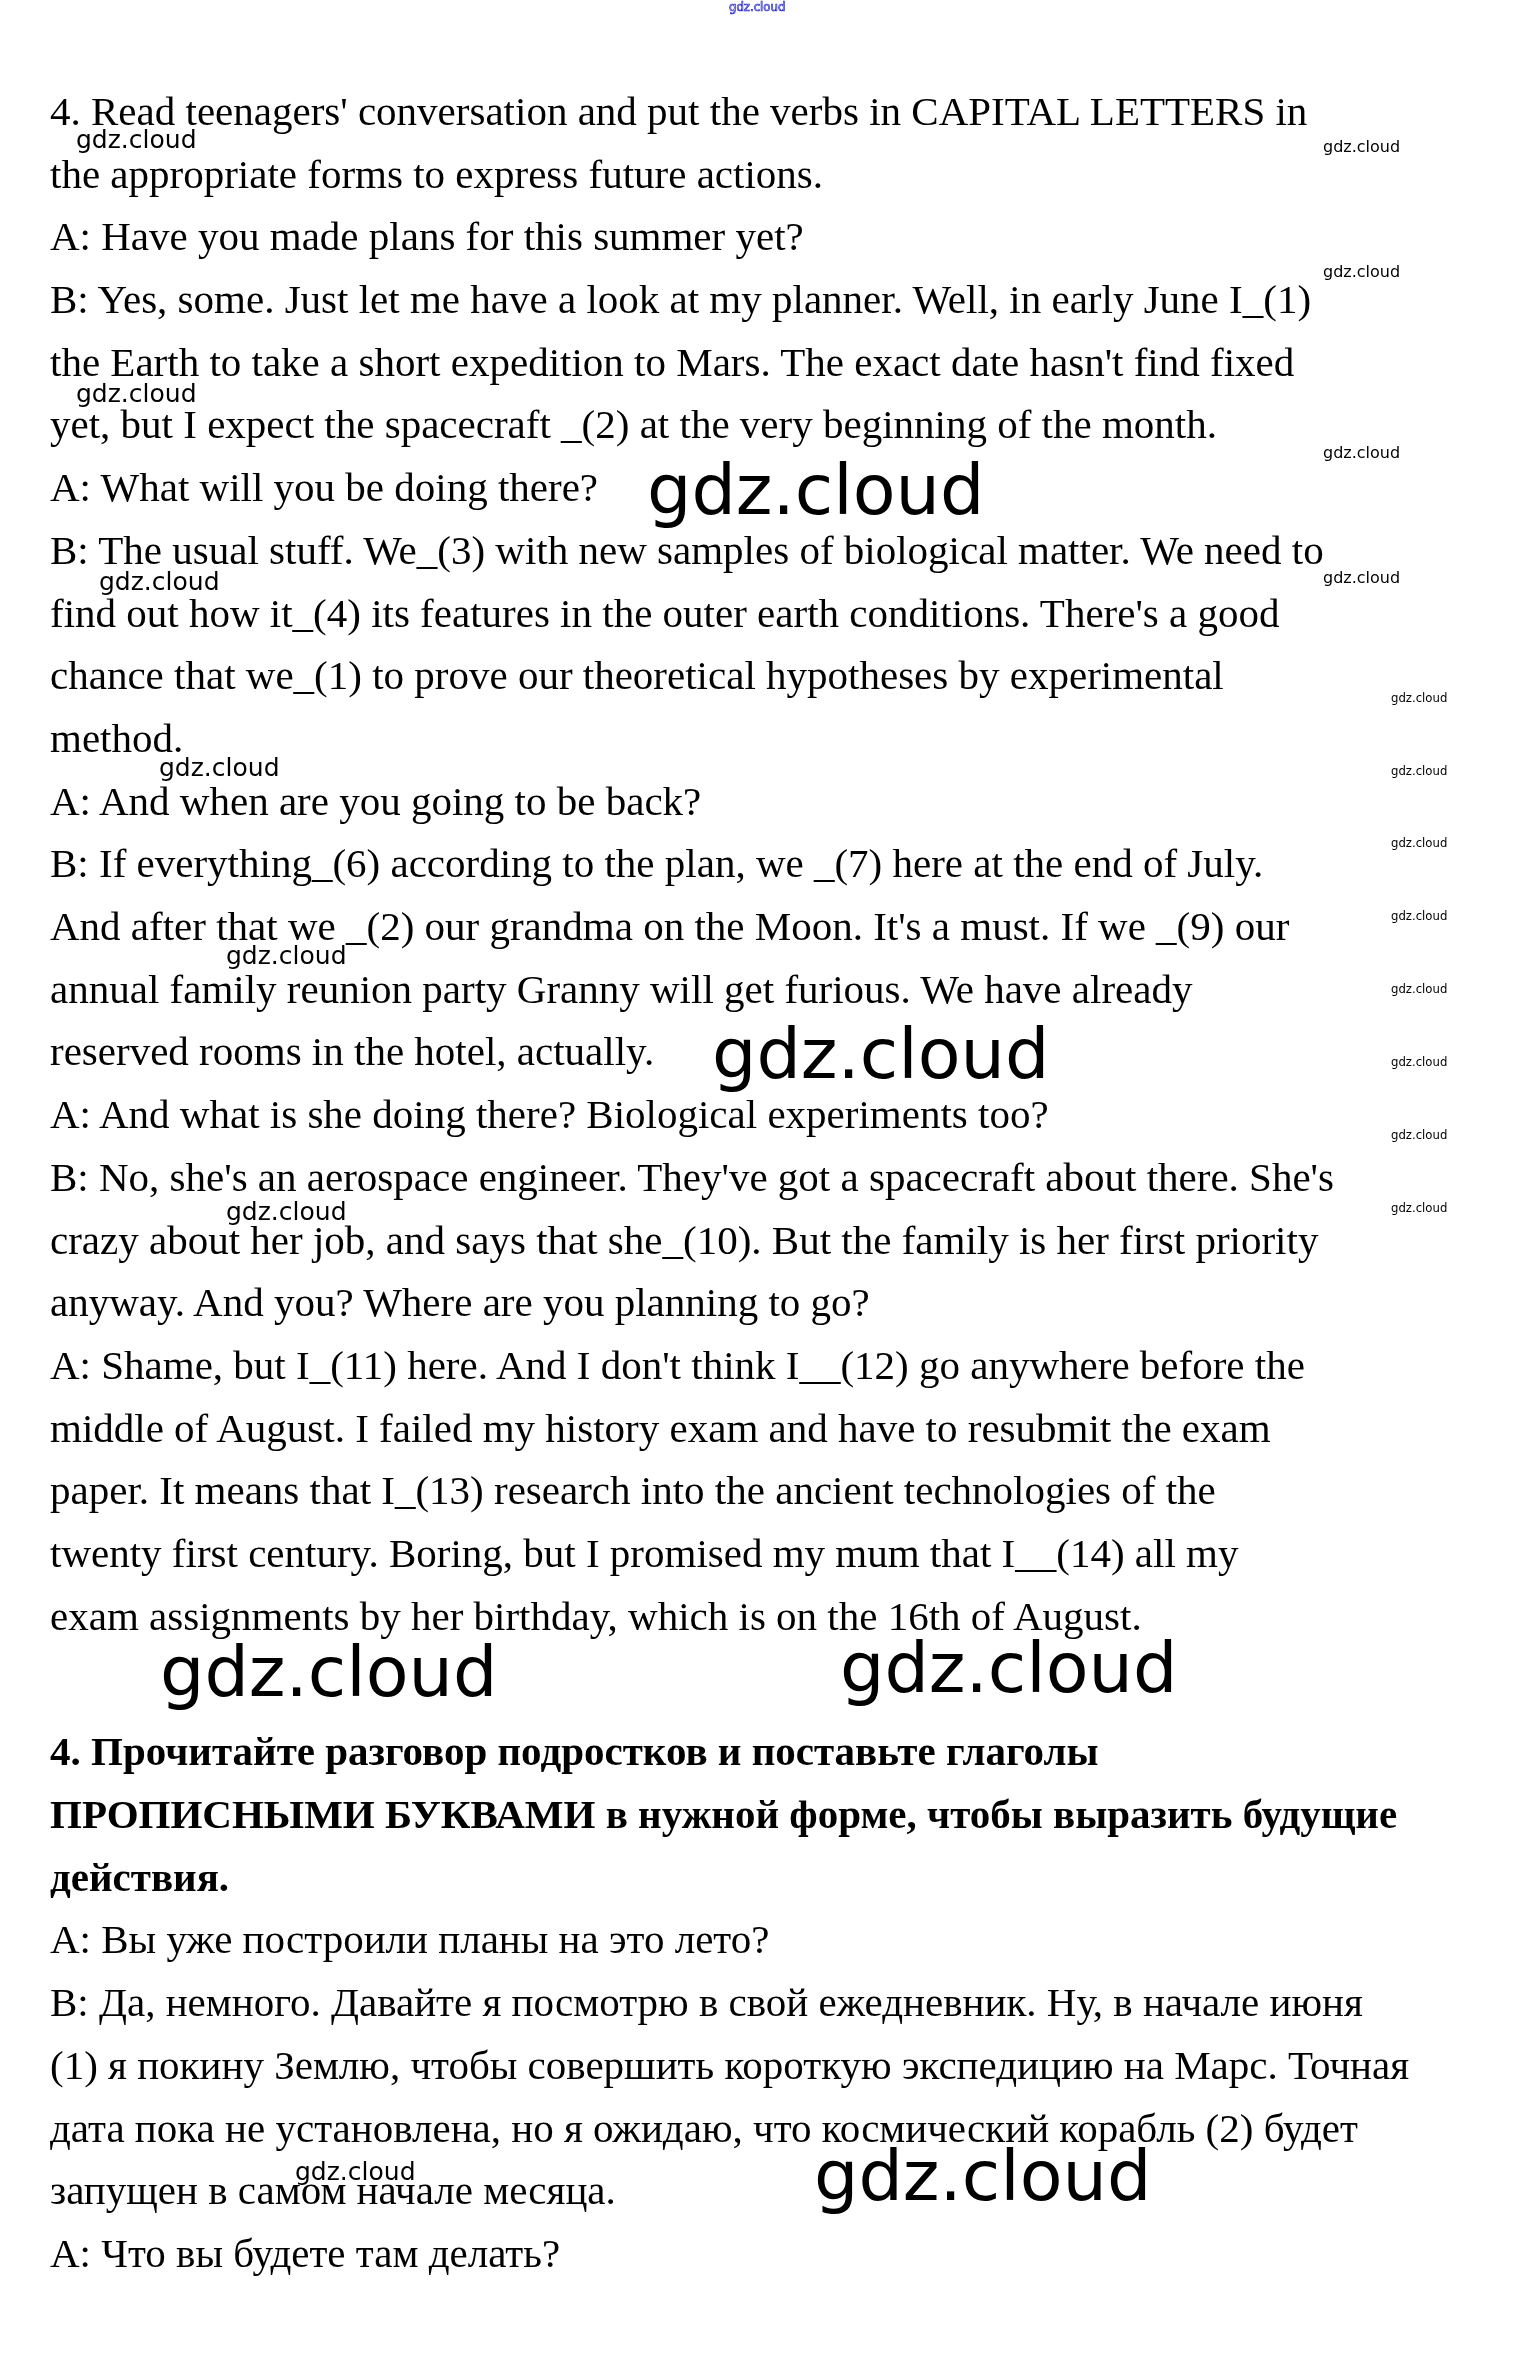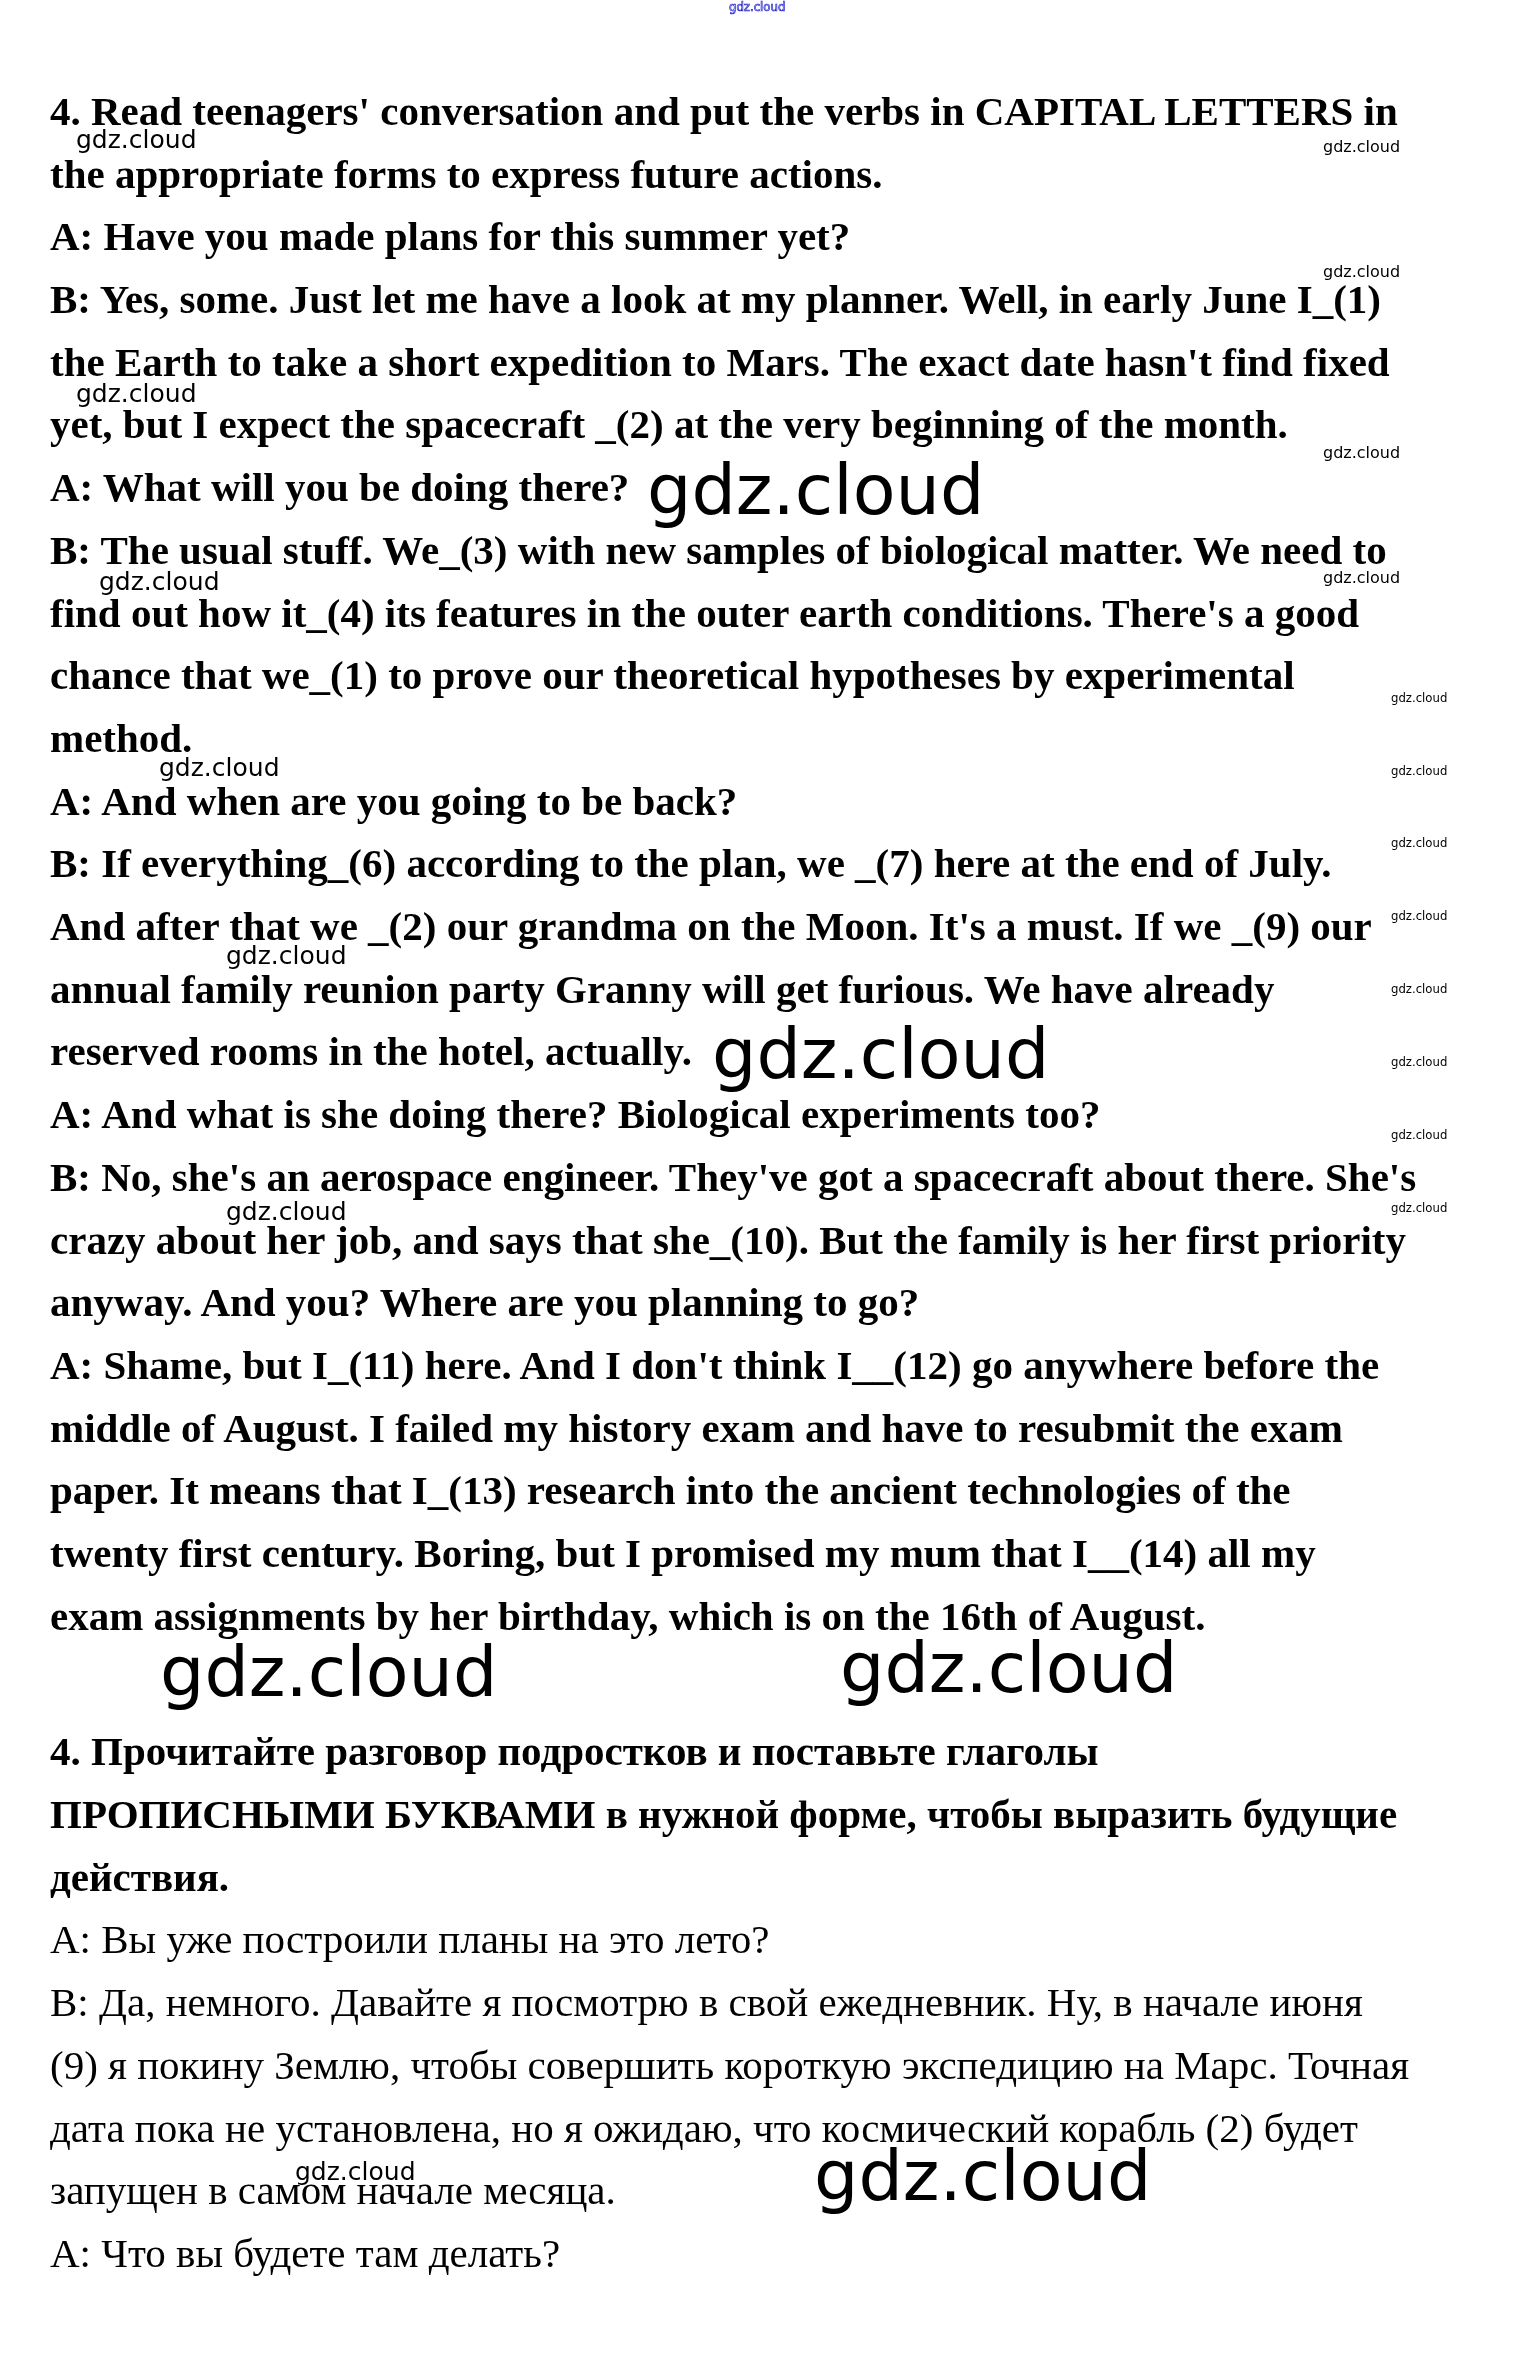--- a/index.html
+++ b/index.html
@@ -2,21 +2,21 @@
 <html style="font-size:11.7px"><head>
 <meta charset="utf-8">
 <style>
   html, body { margin: 0; padding: 0; background: #ffffff; }
   body { width: 1532px; height: 2377px; position: relative; overflow: hidden; }
   .line {
     position: absolute; left: 50px; white-space: nowrap;
     font-family: "Liberation Serif", serif; color: #000;
     font-size: 41px; line-height: 44px;
   }
-  .b { font-weight: bold; }
+  .b { font-weight: normal; }
   .ru { font-weight: normal; }
   .ru.b { font-weight: bold; }
   .wm {
     position: absolute; white-space: nowrap;
     font-family: "DejaVu Sans", sans-serif; color: #000; line-height: 1;
   }
   .wm-top {
     left: 729px; top: 1.5px; font-size: 11.7px; color: #fff;
     -webkit-text-stroke: 0.7px #2222cc;
   }
@@ -56,21 +56,21 @@
 <div class="line b" style="top:1468px">paper. It means that I_(13) research into the ancient technologies of the</div>
 <div class="line b" style="top:1531px">twenty first century. Boring, but I promised my mum that I__(14) all my</div>
 <div class="line b" style="top:1594px">exam assignments by her birthday, which is on the 16th of August.</div>
 
 <div class="line ru b" style="top:1729px">4. Прочитайте разговор подростков и поставьте глаголы</div>
 <div class="line ru b" style="top:1792px">ПРОПИСНЫМИ БУКВАМИ в нужной форме, чтобы выразить будущие</div>
 <div class="line ru b" style="top:1855px">действия.</div>
 
 <div class="line ru" style="top:1917px">А: Вы уже построили планы на это лето?</div>
 <div class="line ru" style="top:1980px">В: Да, немного. Давайте я посмотрю в свой ежедневник. Ну, в начале июня</div>
-<div class="line ru" style="top:2043px">(9) я покину Землю, чтобы совершить короткую экспедицию на Марс. Точная</div>
+<div class="line ru" style="top:2043px">(1) я покину Землю, чтобы совершить короткую экспедицию на Марс. Точная</div>
 <div class="line ru" style="top:2106px">дата пока не установлена, но я ожидаю, что космический корабль (2) будет</div>
 <div class="line ru" style="top:2168px">запущен в самом начале месяца.</div>
 <div class="line ru" style="top:2231px">А: Что вы будете там делать?</div>
 
 <div class="wm wm-s" style="left:76px; top:127px">gdz.cloud</div>
 <div class="wm wm-xs" style="left:1323px; top:139px">gdz.cloud</div>
 <div class="wm wm-xs" style="left:1323px; top:264px">gdz.cloud</div>
 <div class="wm wm-s" style="left:76px; top:381px">gdz.cloud</div>
 <div class="wm wm-xs" style="left:1323px; top:445px">gdz.cloud</div>
 <div class="wm wm-s" style="left:99px; top:569px">gdz.cloud</div>

